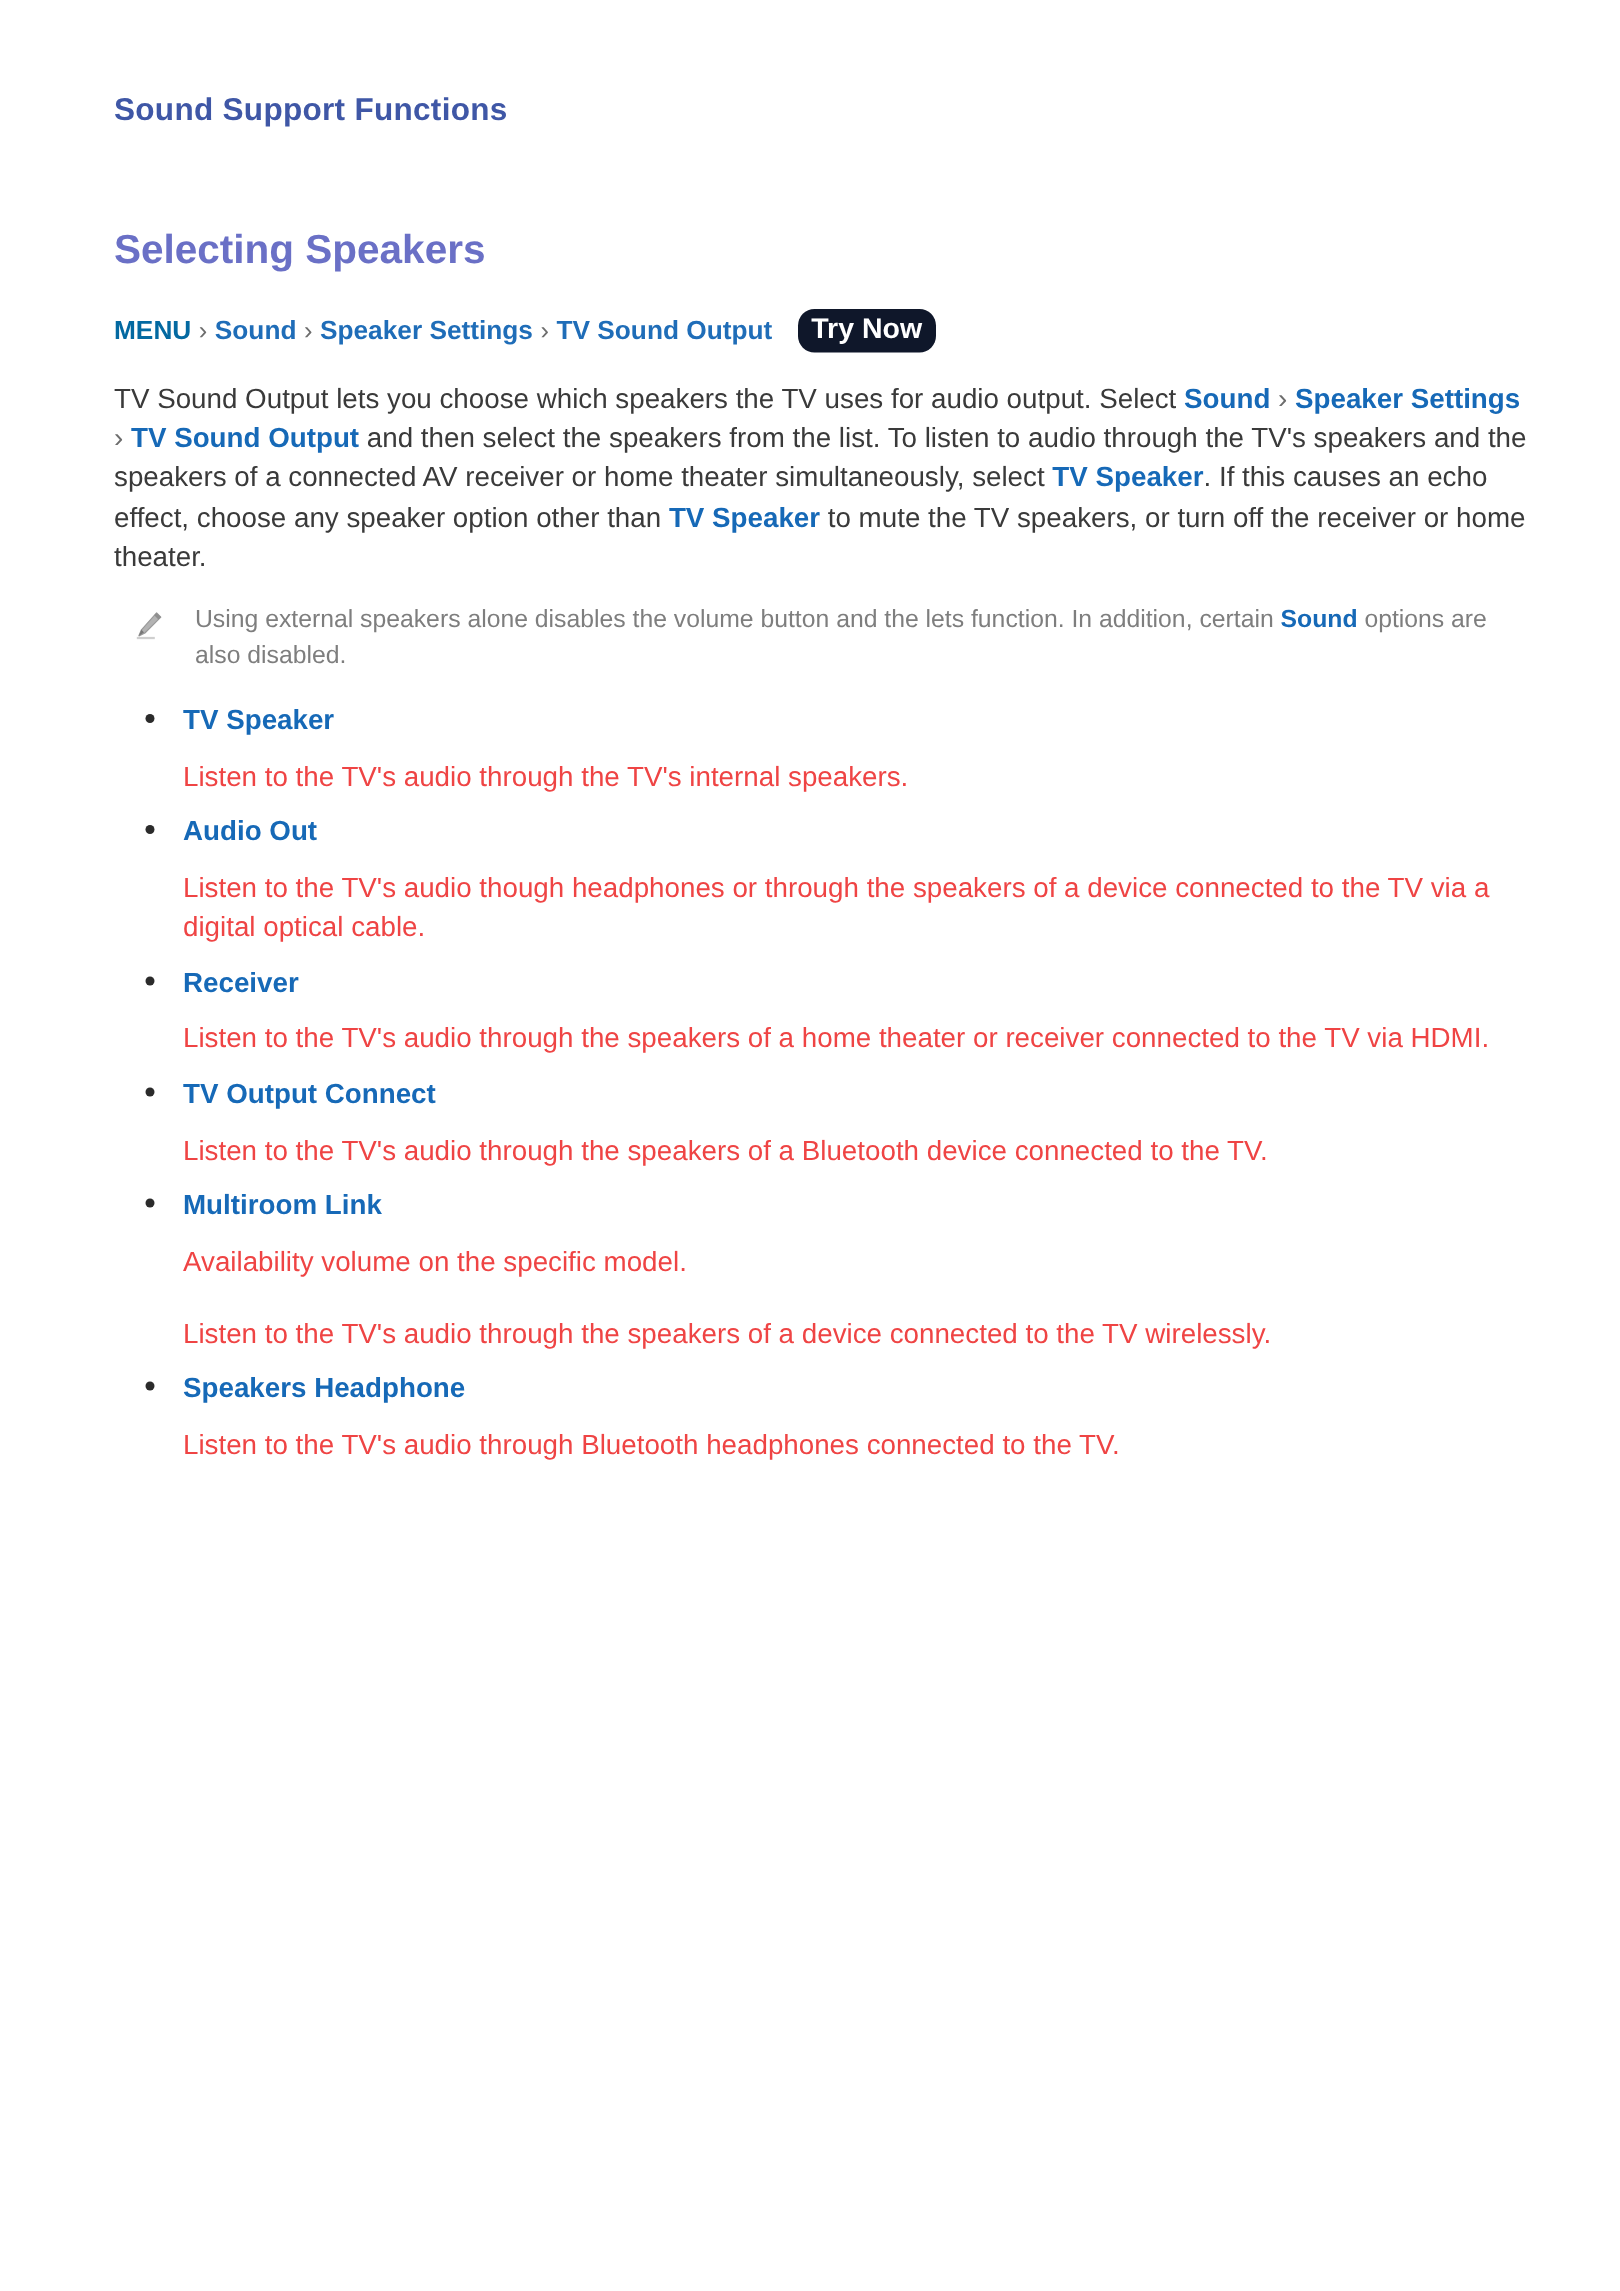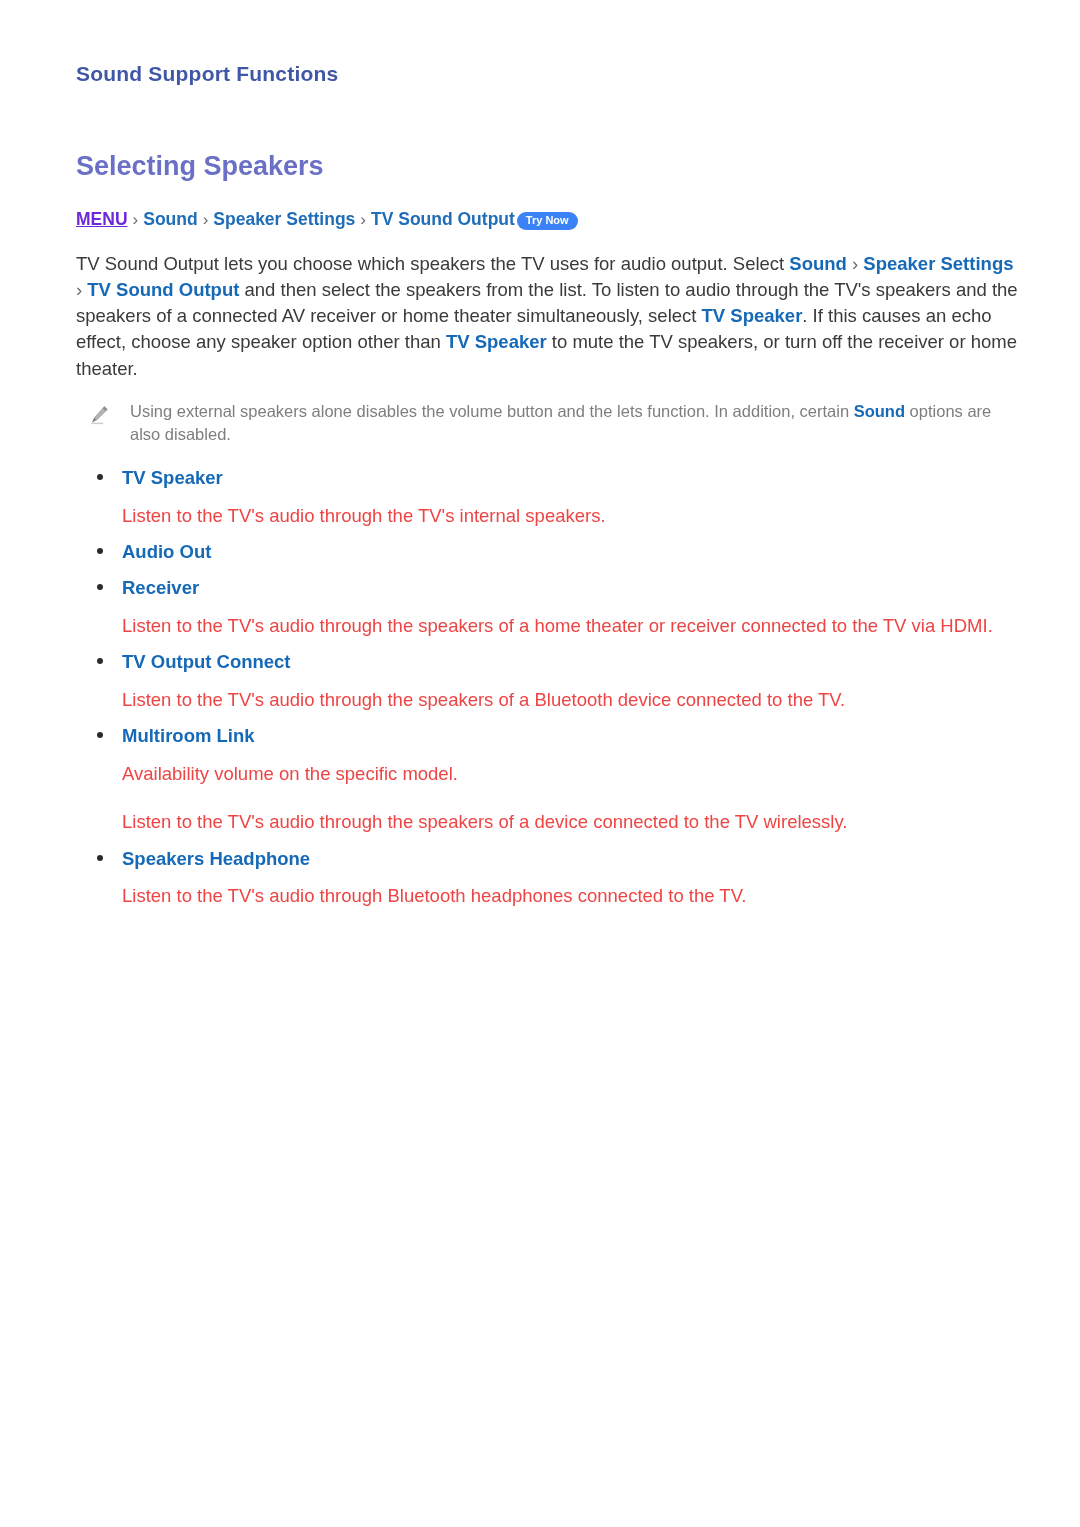--- a/index.html
+++ b/index.html
@@ -40,37 +40,37 @@
   }
 
   
   .breadcrumb {
     font-size: 17.5px;
     font-weight: bold;
     margin: 0 0 18px 0;
     line-height: 1.5;
     white-space: nowrap;
   }
-  .bc-menu { color: #6d28d9; text-decoration: underline; }
+  .bc-menu { color: #0369a1; }
   .bc-item { color: #1f6db8; }
   .bc-sep {
     color: #6d6d6d;
     font-weight: normal;
     margin: 0 5px;
     font-size: 17px;
   }
   .try-now {
     display: inline-block;
-    background: #3b82f6;
+    background: #0f172a;
     color: #ffffff;
     border-radius: 11px;
-    font-size: 11px;
+    font-size: 19px;
     font-weight: bold;
     padding: 1px 9px 2px 9px;
-    margin-left: 2px;
+    margin-left: 17px;
     vertical-align: 1px;
     line-height: 1.35;
   }
 
   
   .body-para {
     font-size: 18.5px;
     color: #3a3a3a;
     line-height: 1.42;
     margin: 0 0 18px 0;
@@ -182,20 +182,21 @@
           <span class="opt-label">TV Speaker</span>
         </div>
         <div class="opt-desc">Listen to the TV's audio through the TV's internal speakers.</div>
       </li>
 
       <li class="opt-item">
         <div class="opt-head">
           <span class="opt-bullet"></span>
           <span class="opt-label">Audio Out</span>
         </div>
+        <div class="opt-desc">Listen to the TV's audio though headphones or through the speakers of a device connected to the TV via a digital optical cable.</div>
       </li>
 
       <li class="opt-item">
         <div class="opt-head">
           <span class="opt-bullet"></span>
           <span class="opt-label">Receiver</span>
         </div>
         <div class="opt-desc">Listen to the TV's audio through the speakers of a home theater or receiver connected to the TV via HDMI.</div>
       </li>
 

